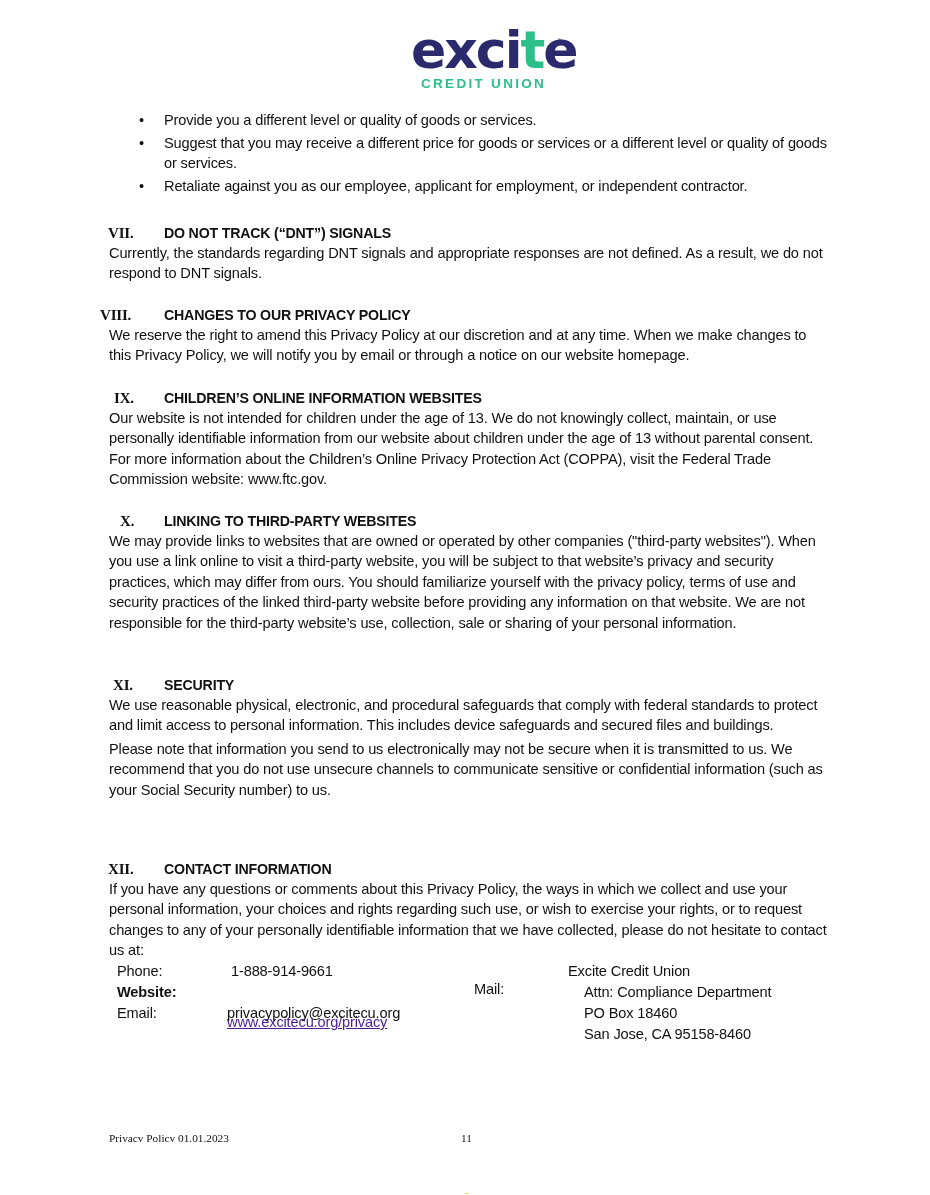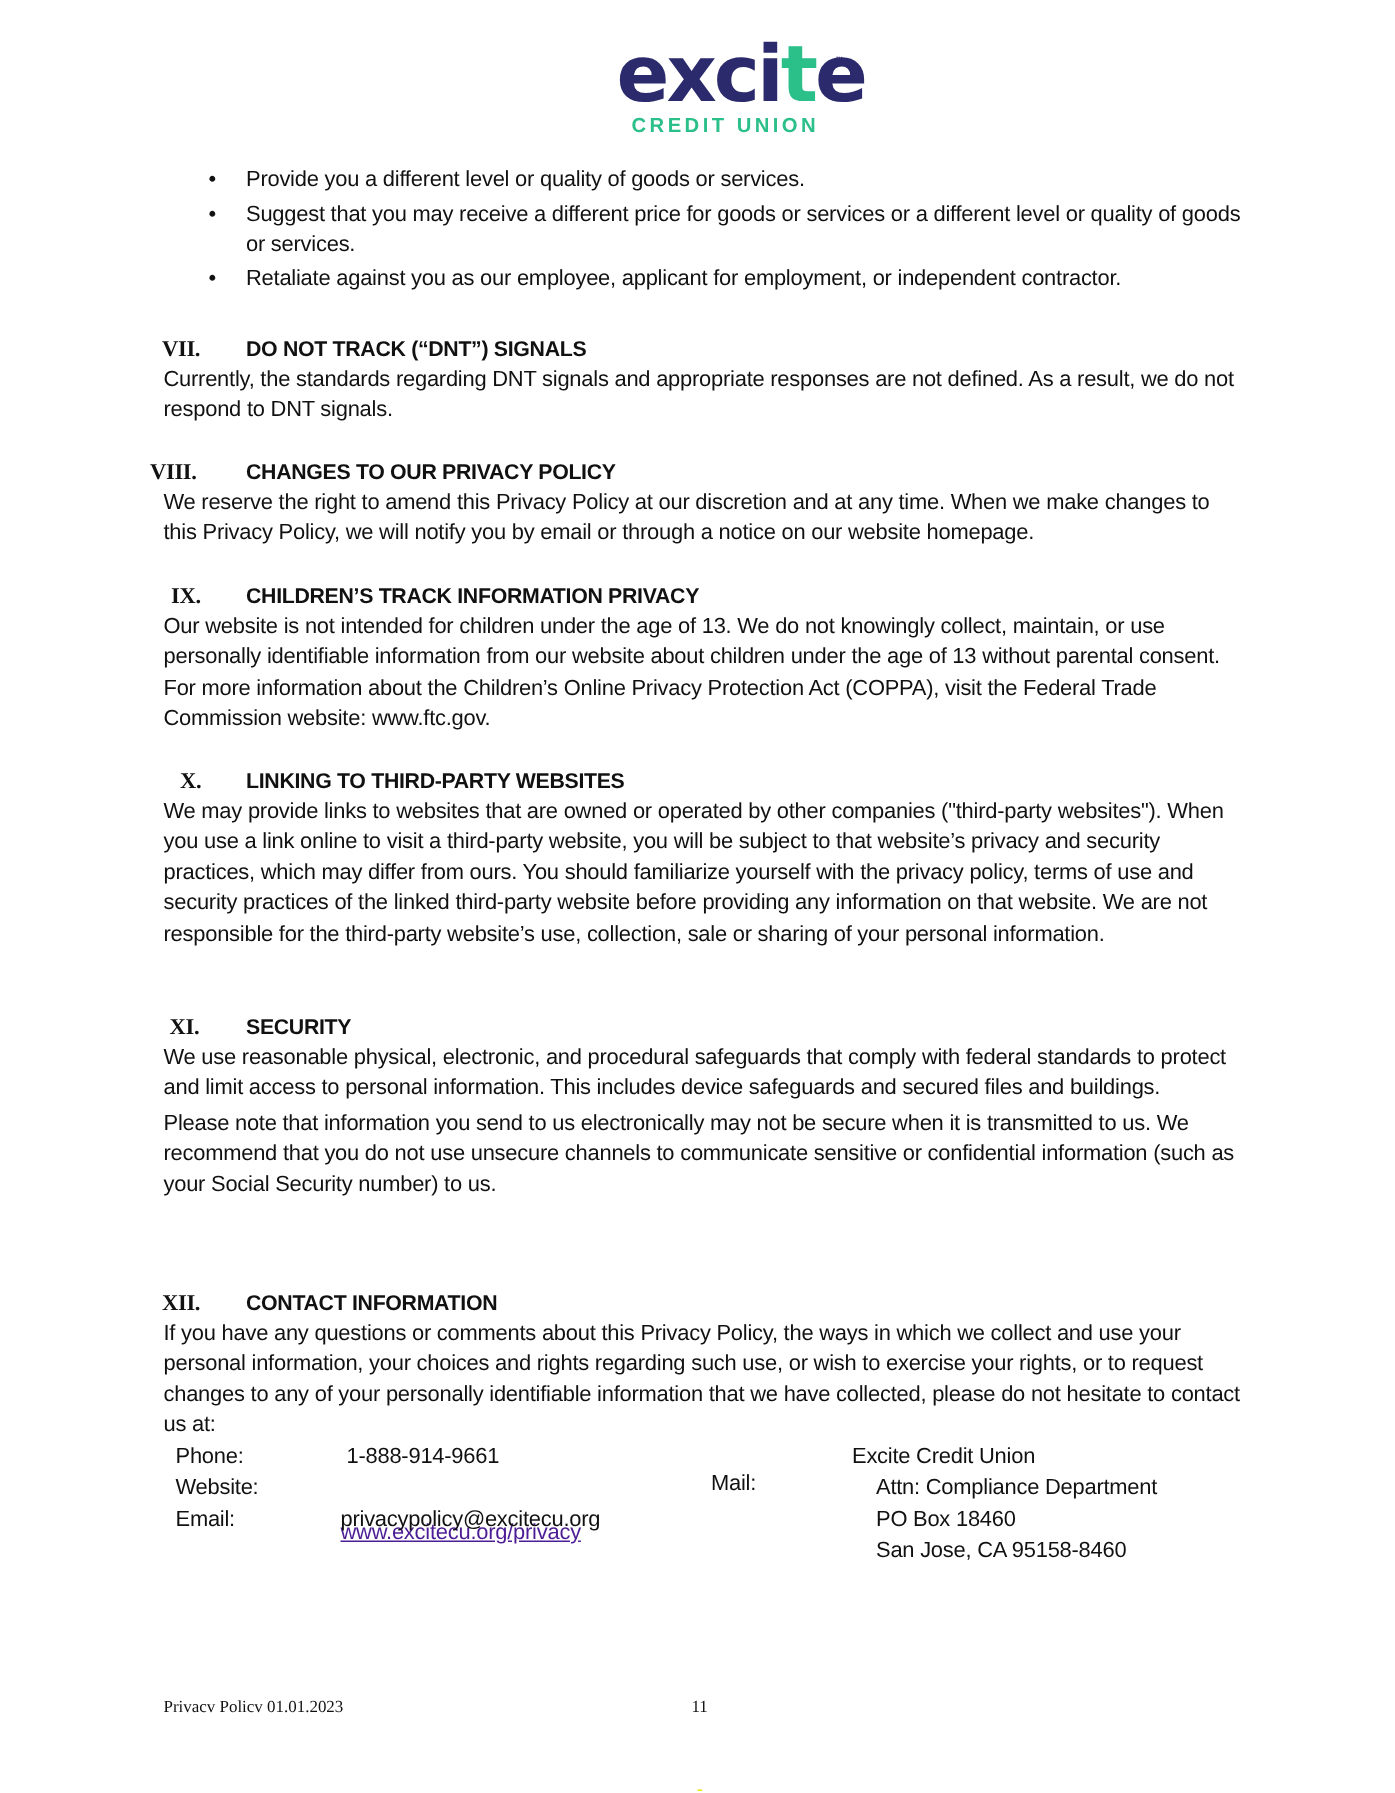--- a/index.html
+++ b/index.html
@@ -194,21 +194,21 @@
     <div class="heading">
       <span class="num" style="left:-9px;">VIII.</span>
       <span class="title">CHANGES TO OUR PRIVACY POLICY</span>
     </div>
     <p class="para">We reserve the right to amend this Privacy Policy at our discretion and at any time.  When we make changes to this Privacy Policy, we will notify you by email or through a notice on our website homepage.</p>
   </div>
 
   <div class="section body-text" style="top:388px;">
     <div class="heading">
       <span class="num" style="left:5px;">IX.</span>
-      <span class="title">CHILDREN’S TRACK INFORMATION PRIVACY</span>
+      <span class="title">CHILDREN’S ONLINE INFORMATION WEBSITES</span>
     </div>
     <p class="para">Our website is not intended for children under the age of 13. We do not knowingly collect, maintain, or use personally identifiable information from our website about children under the age of 13 without parental consent. For more information about the Children’s Online Privacy Protection Act (COPPA), visit the Federal Trade Commission website: www.ftc.gov.</p>
   </div>
 
   <div class="section body-text" style="top:511px;">
     <div class="heading">
       <span class="num" style="left:11px;">X.</span>
       <span class="title">LINKING TO THIRD-PARTY WEBSITES</span>
     </div>
     <p class="para">We may provide links to websites that are owned or operated by other companies ("third-party websites").  When you use a link online to visit a third-party website, you will be subject to that website’s privacy and security practices, which may differ from ours. You should familiarize yourself with the privacy policy, terms of use and security practices of the linked third-party website before providing any information on that website.  We are not responsible for the third-party website’s use, collection, sale or sharing of your personal information.</p>
@@ -228,21 +228,21 @@
       <span class="num" style="left:-1px;">XII.</span>
       <span class="title">CONTACT INFORMATION</span>
     </div>
     <p class="para">If you have any questions or comments about this Privacy Policy, the ways in which we collect and use your personal information, your choices and rights regarding such use, or wish to exercise your rights, or to request changes to any of your personally identifiable information that we have collected, please do not hesitate to contact us at:</p>
   </div>
 
   <div class="contact body-text">
     <span class="c-row" style="left:0; top:0;">Phone:</span>
     <span class="c-row" style="left:114px; top:0;">1-888-914-9661</span>
 
-    <span class="c-row" style="left:0; top:21px;">Website:</span>
+    <span class="c-row" style="left:0; top:21px;font-weight:bold;">Website:</span>
     <a class="c-row link" style="left:110px; top:21px;">www.excitecu.org/privacy</a>
 
     <span class="c-row" style="left:0; top:42px;">Email:</span>
     <span class="c-row" style="left:110px; top:42px;">privacypolicy@excitecu.org</span>
 
     <span class="c-row" style="left:357px; top:0;margin-top:18px;">Mail:</span>
     <span class="c-row" style="left:451px; top:0;">Excite Credit Union</span>
     <span class="c-row" style="left:467px; top:21px;">Attn:  Compliance Department</span>
     <span class="c-row" style="left:467px; top:42px;">PO Box 18460</span>
     <span class="c-row" style="left:467px; top:63px;">San Jose, CA 95158-8460</span>

